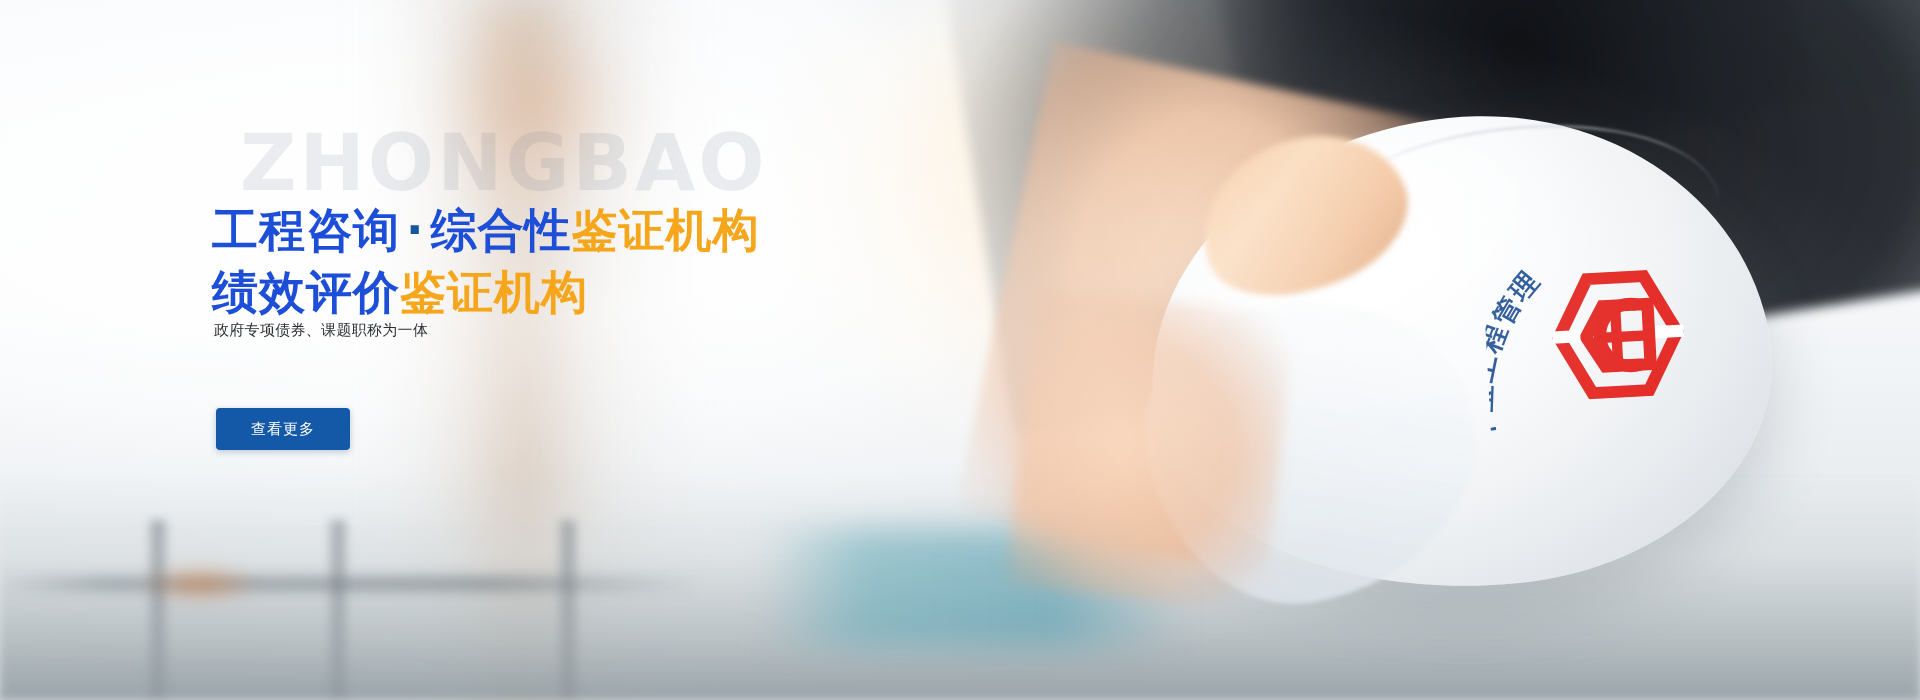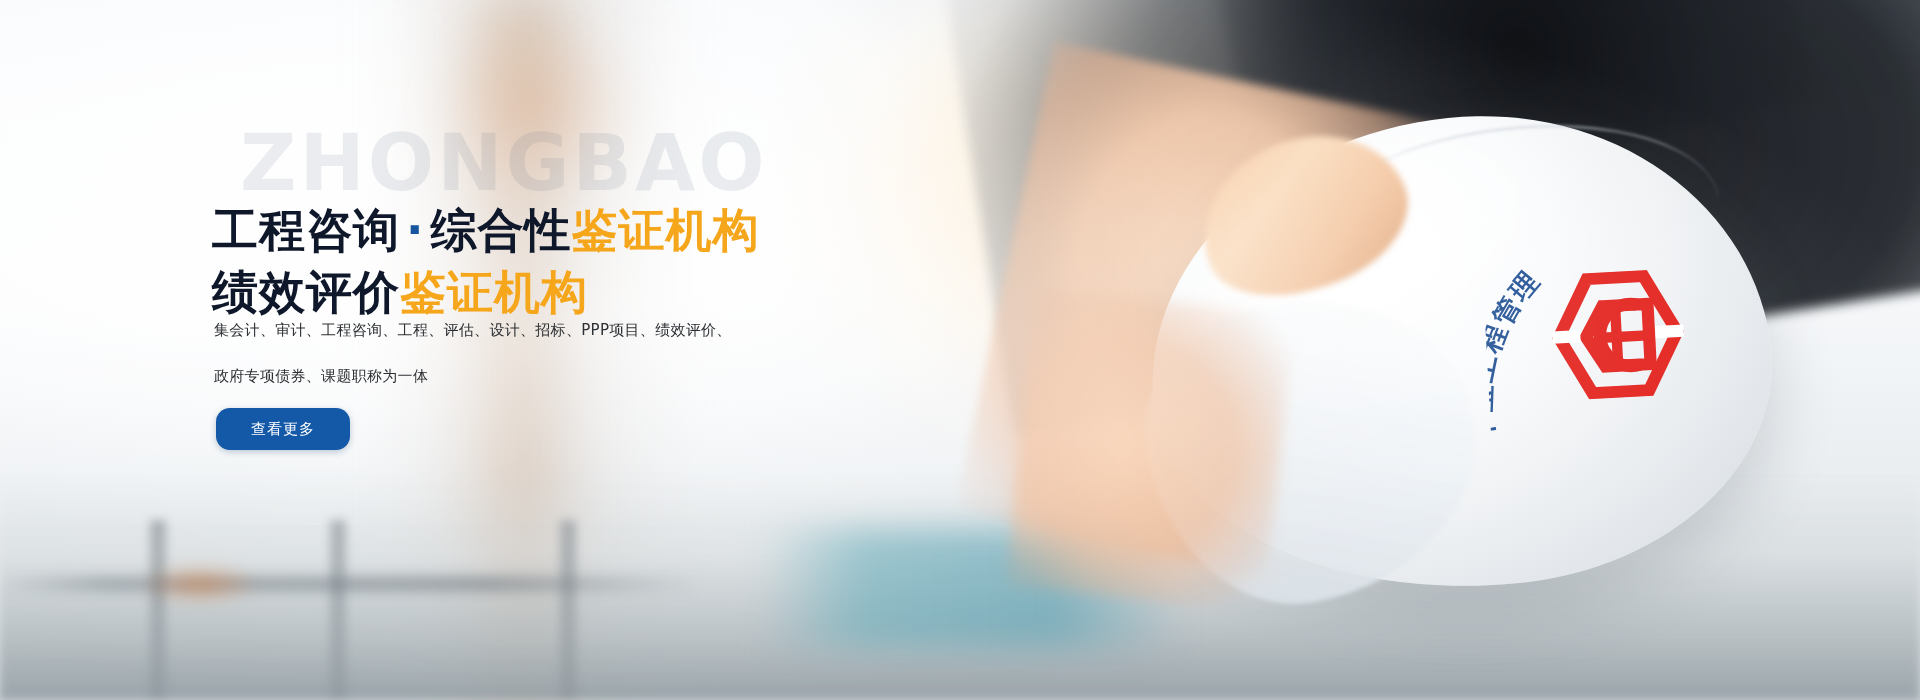--- a/index.html
+++ b/index.html
@@ -293,21 +293,21 @@
     position: absolute;
     left: 0;
     top: 168px;
     font-family: "DejaVu Sans", "Liberation Sans", sans-serif;
     font-weight: 700;
     font-size: 46px;
     line-height: 62px;
     letter-spacing: 1px;
     white-space: nowrap;
   }
-  .hl-blue   { color: #0f172a; text-align: center; }
+  .hl-blue   { color: #1d4ed8; text-align: center; }
   .hl-orange { color: #f5a61b; margin-top: 8px; }
   .hl-dot    { color: #17559e; padding: 0 6px; }
 
   .desc {
     position: absolute;
     left: 2px;
     top: 307px;
     width: 600px;
     font-family: "DejaVu Sans", "Liberation Sans", sans-serif;
     font-size: 15px;
@@ -317,21 +317,21 @@
   }
   .desc div { white-space: nowrap; }
 
   .cta {
     position: absolute;
     left: 4px;
     top: 408px;
     width: 134px;
     height: 42px;
     border: none;
-    border-radius: 14px;
+    border-radius: 4px;
     background: #1458a8;
     color: #ffffff;
     font-family: "DejaVu Sans", "Liberation Sans", sans-serif;
     font-size: 15px;
     letter-spacing: 1px;
     cursor: pointer;
     display: flex;
     align-items: center;
     justify-content: center;
     box-shadow: 0 2px 6px rgba(16,58,110,0.25);
@@ -394,20 +394,19 @@
   <div class="content">
 
     <div class="watermark">ZHONGBAO</div>
 
     <h1 class="headline">
       <span class="hl-blue">工程咨询</span><span class="hl-dot">·</span><span class="hl-blue">综合性</span><span class="hl-orange">鉴证机构</span><br>
       <span class="hl-blue">绩效评价</span><span class="hl-orange">鉴证机构</span>
     </h1>
 
     <div class="desc">
-      <div>集会计、审计、工程咨询、工程、评估、设计、招标、PPP项目、绩效评价、</div>
       <div>政府专项债券、课题职称为一体</div>
     </div>
 
     <button class="cta">查看更多</button>
   </div>
 
 </div>
 
 </body></html>

